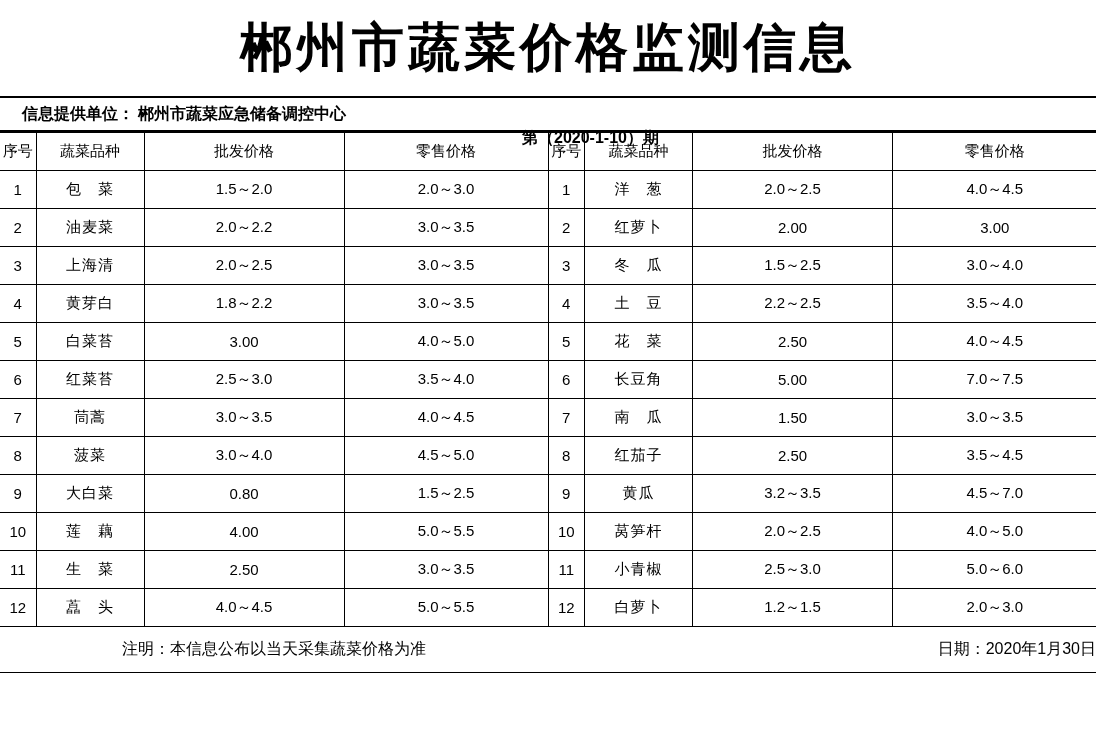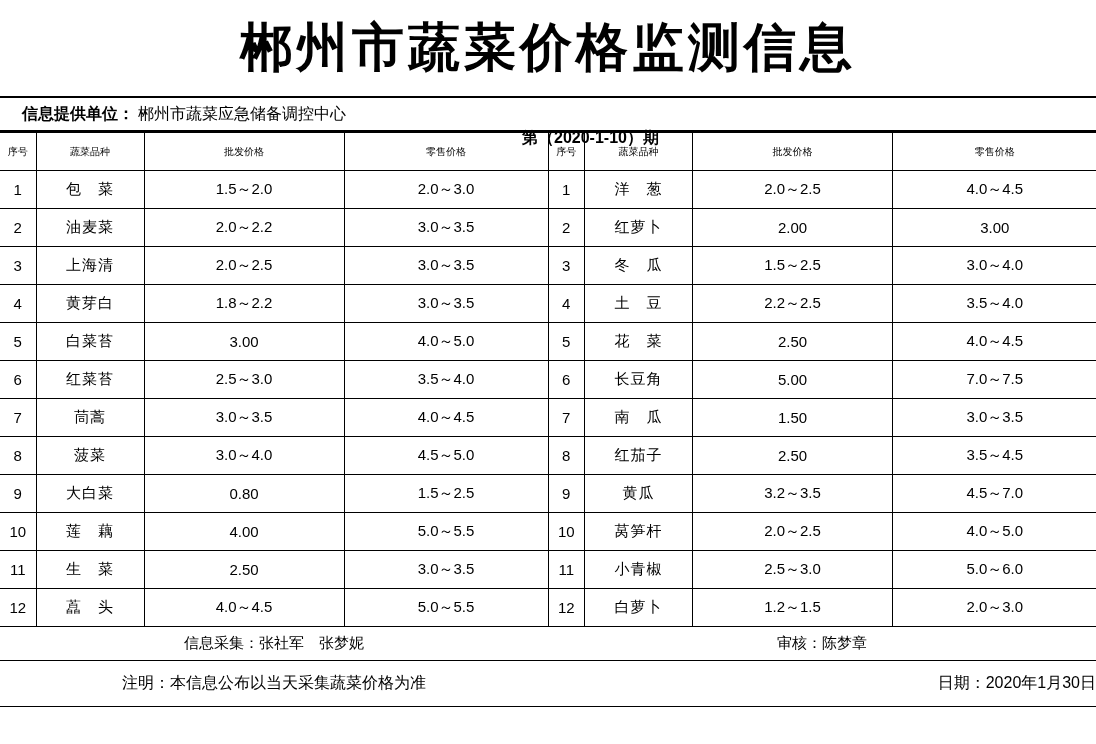--- a/index.html
+++ b/index.html
@@ -47,21 +47,21 @@
     font-weight: bold;
     box-sizing: border-box;
   }
   .info-left {
     padding-left: 22px;
     width: 500px;
     display: flex;
     align-items: center;
     gap: 4px;
   }
-  .info-left .value { font-weight: normal; }
+  .info-left .value { font-weight: bold; }
   .info-mid {
     width: 330px;
     text-align: left;
     margin-top: 48px;
   }
   .info-right {
     flex: 1;
     text-align: right;
     padding-right: 32px;
   }
@@ -99,21 +99,21 @@
     border: 1px solid #000;
     height: 38px;
     font-size: 15px;
     text-align: center;
     vertical-align: middle;
     padding: 0;
     box-sizing: border-box;
   }
   table.grid th {
     font-weight: normal;
-    font-size: 10px;
+    font-size: 15px;
   }
   table.grid tr td:first-child,
   table.grid tr th:first-child {
     border-left: none;
   }
   table.grid.left tr td:last-child,
   table.grid.left tr th:last-child {
     border-right: 1.5px solid #000;
   }
   table.grid.right tr td:last-child,
@@ -359,23 +359,19 @@
           <td>12</td>
           <td class="veg-name">白萝卜</td>
           <td>1.2～1.5</td>
           <td>2.0～3.0</td>
         </tr>
       </tbody>
     </table>
 
   </div>
 
-  <div class="footer-row">
-    <div class="left">信息采集：张社军　张梦妮</div>
-    <div class="right">审核：陈梦章</div>
-  </div>
 
   <div class="note-row">
     <div class="note-left">注明：本信息公布以当天采集蔬菜价格为准</div>
     <div class="note-right">日期：2020年1月30日</div>
   </div>
 
 </div>
 
 </body></html>

